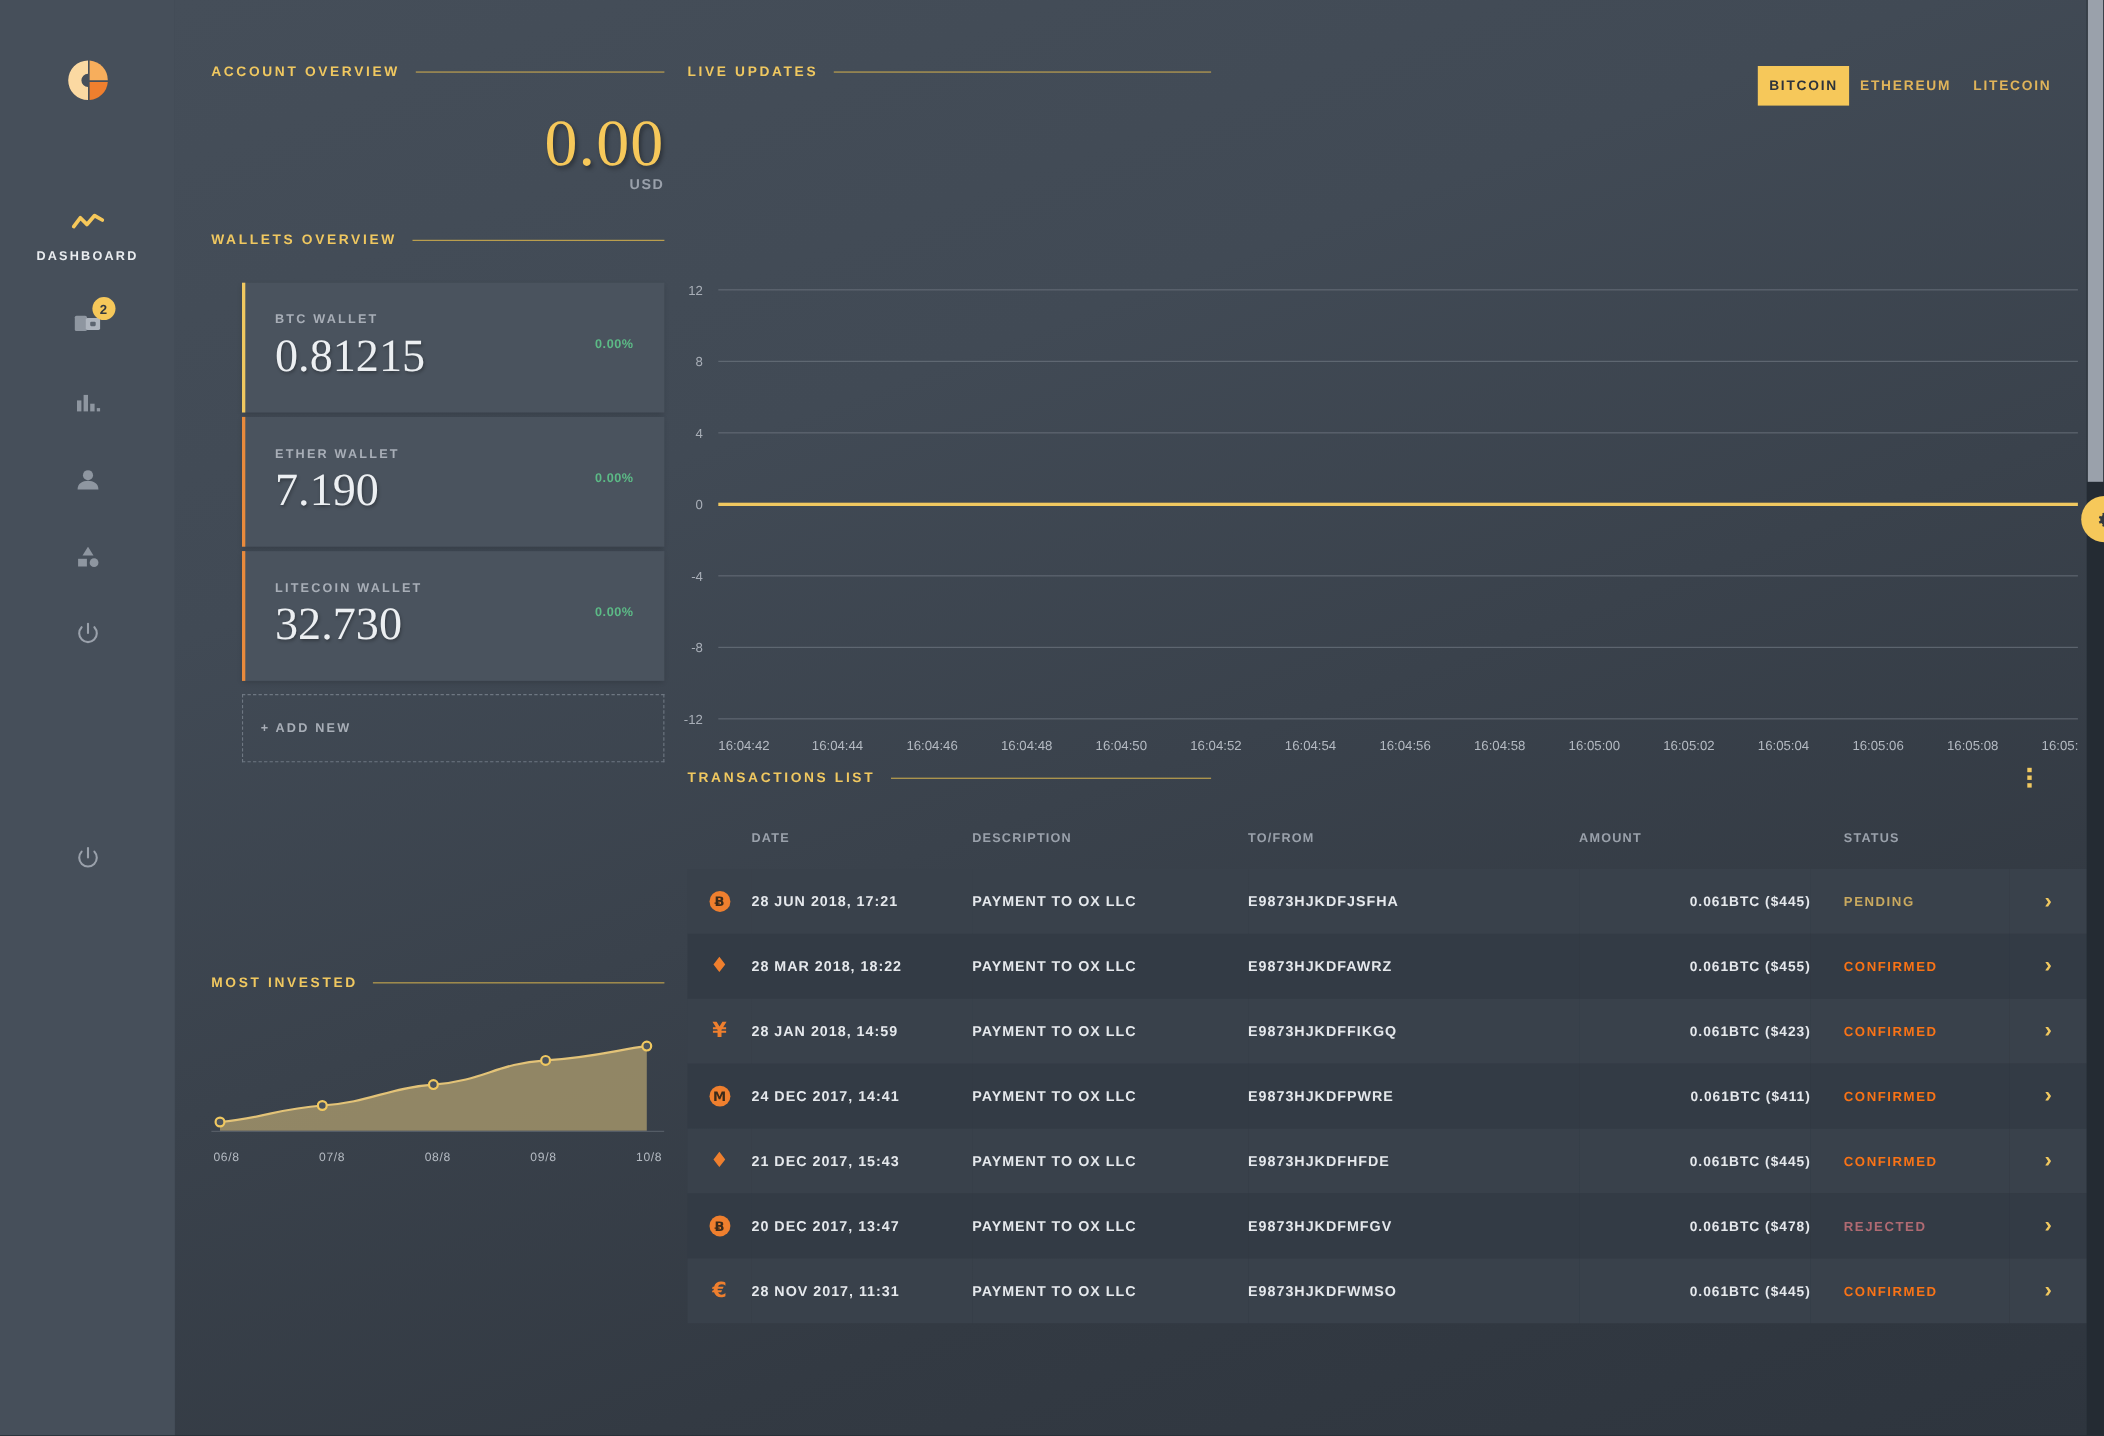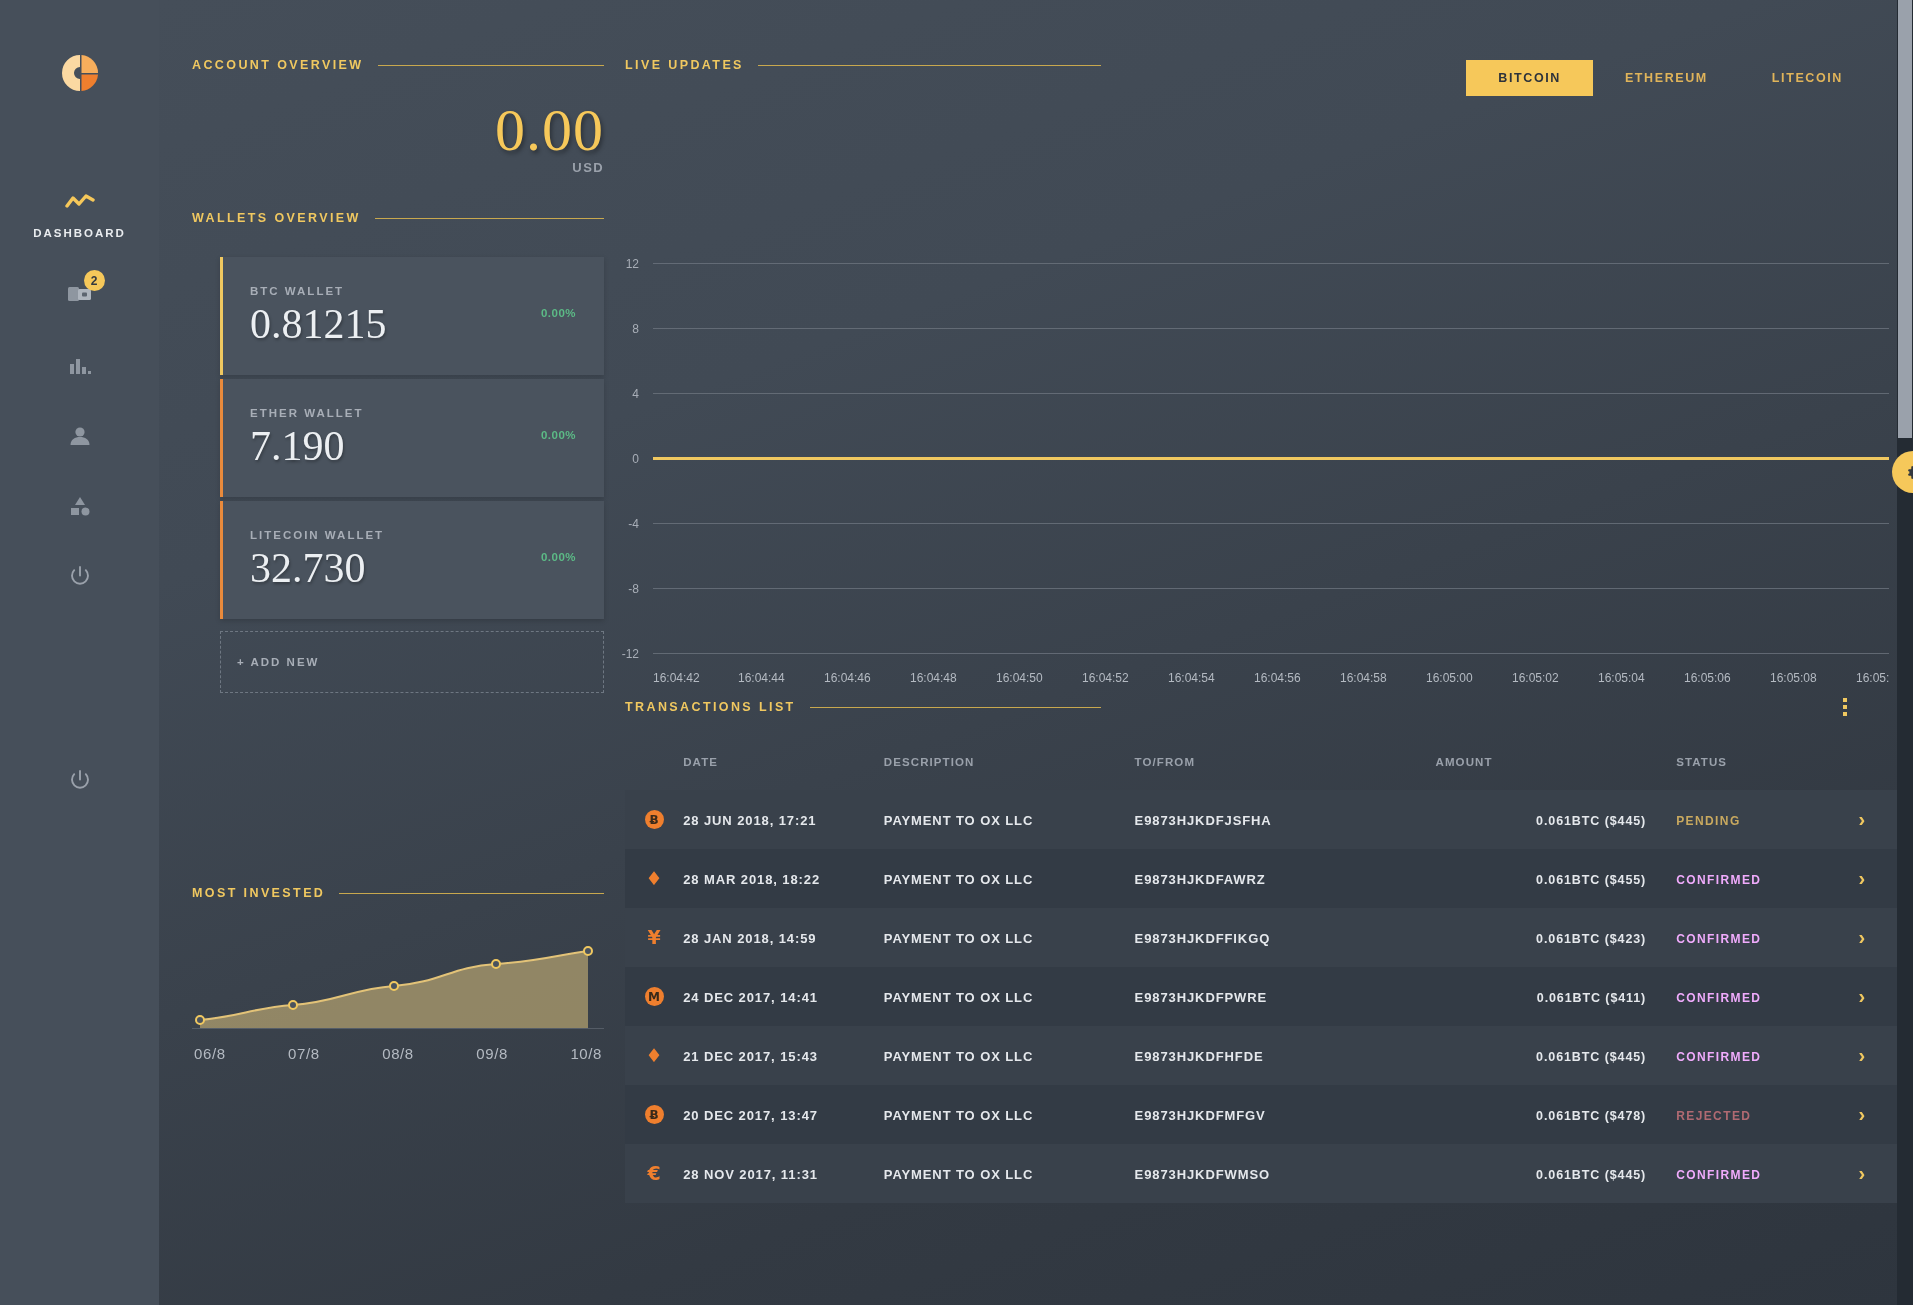--- a/index.html
+++ b/index.html
@@ -109,32 +109,32 @@
     font-size: 52px; color: #f6c85a; line-height: 1;
     text-shadow: 2px 3px 4px rgba(0,0,0,0.35);
   }
   .invest-amt sup { font-size: 19px; vertical-align: super; }
   .invest-cur { font-size: 13px; letter-spacing: 1.4px; color: #9aa1ab; font-weight: 700; padding-bottom: 6px;}
   .spark-wrap { position: relative; margin-top: 22px; }
   .spark-x {
     display: flex; justify-content: space-between;
     margin-top: 7px; padding: 0 2px;
   }
-  .spark-x span { font-size: 15px; color: #b4bac2; letter-spacing: 0.6px; text-align: center; }
+  .spark-x span { font-size: 11px; color: #b4bac2; letter-spacing: 0.6px; text-align: center; }
 
   
   .right-col { flex: 1; position: relative; min-width: 0; }
 
   .crypto-tabs {
     position: absolute; top: 60px; right: 38px;
     display: flex; align-items: center; gap: 0; z-index: 4;
   }
   .ctab {
     font-size: 12.5px; letter-spacing: 1.6px; font-weight: 700;
-    color: #e0b45a; padding: 11px 32px; cursor: pointer; white-space: nowrap;
+    color: #e0b45a; padding: 11px 10px; cursor: pointer; white-space: nowrap;
   }
   .ctab.active { background: #f6c85a; color: #2d333b; }
 
   .live-chart { position: relative; margin-top: 46px; }
   .y-lab { position: absolute; font-size: 12px; color: #a8aeb7; text-align: right; width: 34px; }
   .grid-line { position: absolute; height: 1px; background: #6d757f; opacity: .78; }
   .zero-line { position: absolute; height: 2.5px; background: #f0c860; }
   .x-labels { position: absolute; display: flex; }
   .x-labels span { font-size: 12px; color: #b4bac2; white-space: nowrap; position: absolute; }
 
@@ -157,21 +157,21 @@
   .c-addr { width: 300px; }
   .c-amt  { width: 210px; text-align: right; }
   .c-stat { width: 180px; padding-left: 30px !important; }
   .c-arrow{ width: 70px; text-align: center; }
   .cell-txt {
     font-size: 13px; letter-spacing: 0.9px; color: #e5e8ec; font-weight: 700;
   }
   .cell-amt { font-size: 12.5px; letter-spacing: 0.9px; color: #e5e8ec; font-weight: 700; }
   .st { font-size: 12px; letter-spacing: 1.4px; font-weight: 700; }
   .st.pending   { color: #c9a95f; }
-  .st.confirmed { color: #f0abfc; }
+  .st.confirmed { color: #f97316; }
   .st.rejected  { color: #b06a72; }
   .chev { color: #f0c860; font-size: 20px; font-weight: 700; line-height: 1; }
   .coin-badge {
     width: 19px; height: 19px; border-radius: 50%; background: #ef7f2e;
     display: inline-flex; align-items: center; justify-content: center;
     color: #3a2a1a; font-size: 12px; font-weight: 700;
     font-family: "DejaVu Sans", sans-serif;
   }
   .coin-plain {
     color: #ef7f2e; font-size: 19px; font-weight: 700; line-height: 1;

